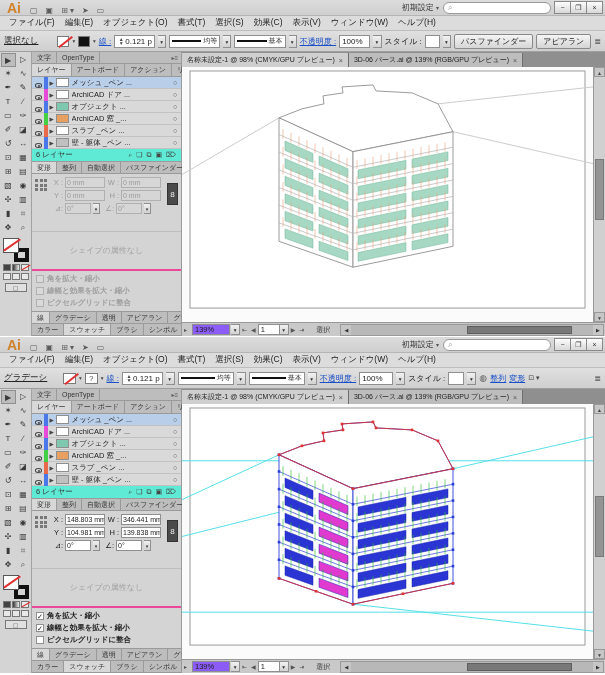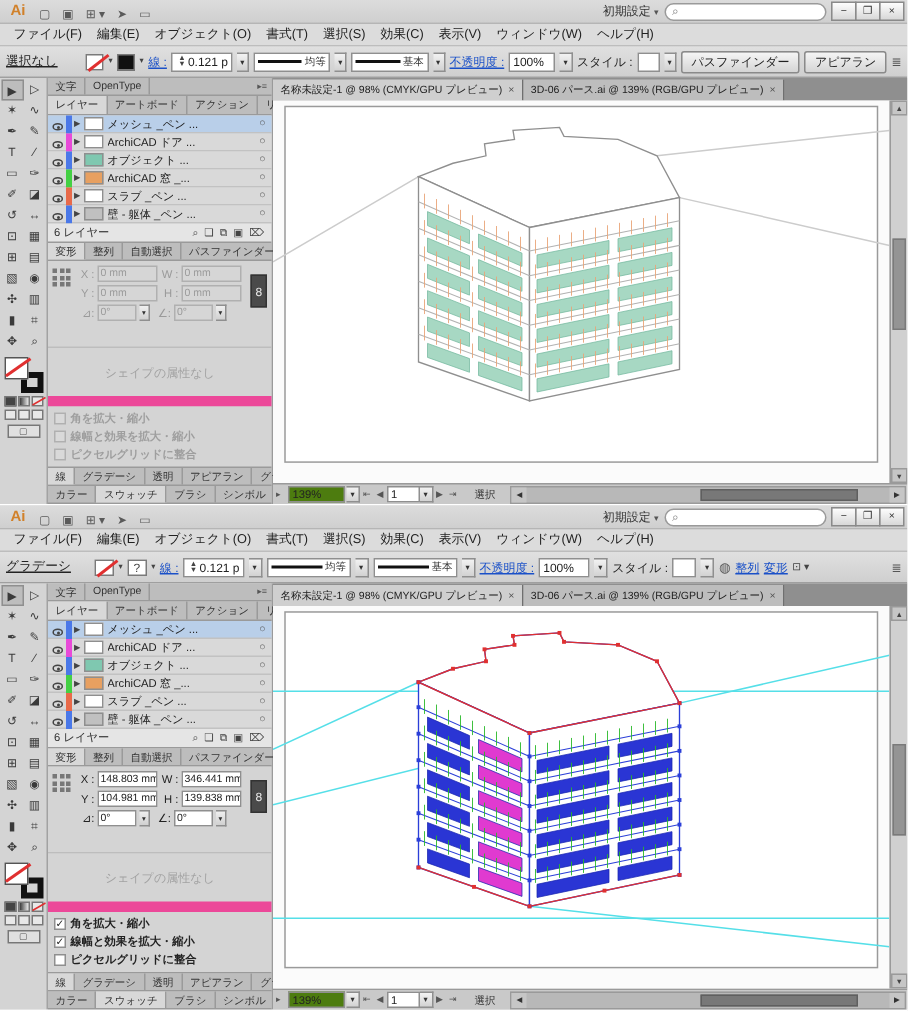--- a/index.html
+++ b/index.html
@@ -1,21 +1,21 @@
 <!DOCTYPE html>
 <html><head>
 <meta charset="utf-8">
 <style>
   * { margin:0; padding:0; box-sizing:border-box; }
   html,body { width:605px; font-family:"Liberation Sans","DejaVu Sans",sans-serif; background:#fff; }
   body { height:675px; overflow:hidden; }
   .win { width:605px; height:337px; background:#d4d4d4; display:flex; flex-direction:column; overflow:hidden; border-bottom:1px solid #fff; }
   
   .titlebar { height:16px; background:linear-gradient(#dcdcdc,#cfcfcf); display:flex; align-items:center; padding:0 2px; border-bottom:1px solid #b5b5b5; flex:0 0 16px; }
-  .ai-logo { color:#d1812a; font-weight:bold; font-size:10px; padding:0 5px; }
+  .ai-logo { color:#d1812a; font-weight:bold; font-size:14px; padding:0 5px; }
   .tb-icon { font-size:8px; color:#5a5a5a; padding:0 4px; }
   .tb-right { margin-left:auto; display:flex; align-items:center; gap:4px; }
   .workspace { font-size:8px; color:#333; }
   .workspace .car { font-size:6px; color:#555; }
   .searchbox { width:108px; height:12px; background:#fff; border:1px solid #9a9a9a; border-radius:6px; font-size:8px; color:#888; display:flex; align-items:center; padding:0 4px; gap:3px; }
   .winbtns { display:flex; }
   .winbtn { width:17px; height:13px; background:linear-gradient(#fdfdfd,#d8d8d8); border:1px solid #8a8a8a; font-size:7px; line-height:11px; text-align:center; color:#333; margin-left:-1px; }
   
   .menubar { height:15px; background:#dcdcdc; display:flex; align-items:center; padding:0 4px; border-bottom:1px solid #bdbdbd; flex:0 0 15px; }
   .menu-item { font-size:8.5px; color:#222; padding:0 5px; white-space:nowrap; }
@@ -63,56 +63,56 @@
   .lrow { height:12px; display:flex; align-items:center; border-bottom:1px solid #c2c2c2; background:#d9d9d9; }
   .lrow.sel { background:#b9cfe9; }
   .eye { width:12px; text-align:center; }
   .eye i { display:inline-block; width:7px; height:4.5px; border:1px solid #444; border-radius:50%; position:relative; }
   .eye i::after { content:""; position:absolute; left:2px; top:0.8px; width:2px; height:2px; background:#444; border-radius:50%; }
   .lcolor { width:3.5px; height:12px; }
   .ltri { width:8px; font-size:5.5px; color:#444; text-align:center; }
   .lthumb { width:13px; height:9px; border:1px solid #8f8f8f; background:#fff; margin-right:3px; }
   .lname { flex:1; font-size:7.5px; color:#222; white-space:nowrap; overflow:hidden; }
   .ltarget { width:12px; font-size:7px; color:#555; text-align:center; }
-  .lfooter { height:13px; background:#e5e5e5; border-bottom:1px solid #9a9a9a; display:flex; align-items:center; font-size:7.5px; color:#333; padding:0 4px; gap:2px; }
+  .lfooter { height:13px; background:#5eead4; border-bottom:1px solid #9a9a9a; display:flex; align-items:center; font-size:7.5px; color:#333; padding:0 4px; gap:2px; }
   .lfooter .cnt { flex:1; }
   .lfooter span.fi { font-size:7px; color:#444; padding:0 1px; }
   
   .tbody { height:58px; background:#d4d4d4; border-bottom:1px solid #bdbdbd; display:flex; padding:3px 3px 0 3px; gap:3px; }
   .refpt { width:13px; height:13px; margin-top:2px; display:grid; grid-template-columns:repeat(3,1fr); gap:1px; }
   .refpt i { background:#777; width:3px; height:3px; }
   .tfields { flex:1; }
   .trow { display:flex; align-items:center; gap:2px; margin-bottom:2px; }
   .tlab { font-size:7.5px; color:#222; width:12px; text-align:right; }
   .tval { width:40px; height:11px; background:#fff; border:1px solid #8f8f8f; font-size:7px; color:#222; padding:0 1px; display:flex; align-items:center; white-space:nowrap; overflow:hidden; }
   .tdrop { width:7px; height:11px; background:linear-gradient(#f0f0f0,#d0d0d0); border:1px solid #8f8f8f; border-left:none; font-size:5px; line-height:10px; text-align:center; color:#333; }
   .chain { width:11px; height:22px; background:#4a4a4a; color:#eee; font-size:8px; text-align:center; line-height:22px; margin-top:6px; border:1px solid #333; }
   .t-disabled .tval { background:#d6d6d6; border-color:#b0b0b0; color:#9a9a9a; }
   .t-disabled .tlab { color:#9a9a9a; }
-  .notearea { flex:1; background:#d4d4d4; display:flex; align-items:center; justify-content:center; font-size:8px; color:#a2a2a2; border-bottom:7px solid #ec4899; min-height:0; }
+  .notearea { flex:1; background:#d4d4d4; display:flex; align-items:center; justify-content:center; font-size:8px; color:#a2a2a2; border-bottom:2px solid #ec4899; min-height:0; }
   .checks { background:#d4d4d4; padding:2px 4px; border-bottom:1px solid #9a9a9a; }
   .chk { display:flex; align-items:center; gap:3px; height:12px; }
   .box { width:8px; height:8px; background:#fff; border:1px solid #8f8f8f; font-size:7px; line-height:7px; text-align:center; color:#222; }
   .chk.dis .box { background:#d9d9d9; border-color:#b0b0b0; }
   .chk .clab { font-size:7.5px; color:#222; white-space:nowrap;font-weight:bold; }
   .chk.dis .clab { color:#9e9e9e; }
   
   .canvas-col { flex:1; display:flex; flex-direction:column; min-width:0; background:#bfbfbf; }
   .doctabs { height:15px; background:#8f8f8f; display:flex; align-items:flex-end; flex:0 0 15px; }
   .dtab { height:14px; background:#cfcfcf; border-right:1px solid #6f6f6f; font-size:7px; color:#222; display:flex; align-items:center; padding:0 5px; gap:4px; white-space:nowrap; overflow:hidden; max-width:49%; }
   .dtab.active { background:#bdbdbd; }
   .dtab .x { color:#555; font-size:7px; }
   .cbody { flex:1; position:relative; background:#fbfbfb; min-height:0; display:flex; }
   .cview { flex:1; position:relative; overflow:hidden; }
   .cview svg { position:absolute; inset:0; }
   .vscroll { width:12px; background:#d0d0d0; border-left:1px solid #9a9a9a; position:relative; }
   .vscroll .ar { position:absolute; left:0; width:11px; height:10px; font-size:5px; text-align:center; line-height:10px; color:#444; background:#c6c6c6; border:1px solid #9a9a9a; }
   .vscroll .thumb { position:absolute; left:1px; width:9px; background:#949494; border:1px solid #7a7a7a; }
   .statusbar { height:14px; background:#c9c9c9; border-top:1px solid #9a9a9a; display:flex; align-items:center; font-size:7.5px; color:#222; flex:0 0 14px; }
-  .statusbar .zoombox { width:38px; height:11px; background:#4d7c0f; border:1px solid #8f8f8f; margin:0 1px 0 3px; padding:0 2px; display:flex; align-items:center; }
+  .statusbar .zoombox { width:38px; height:11px; background:#8b5cf6; border:1px solid #8f8f8f; margin:0 1px 0 3px; padding:0 2px; display:flex; align-items:center; }
   .statusbar .nav { font-size:6px; color:#555; padding:0 2px; }
   .statusbar .pagebox { width:22px; height:11px; background:#fff; border:1px solid #8f8f8f; padding:0 2px; display:flex; align-items:center; }
   .statusbar .tooltxt { padding:0 10px; color:#333; flex:0 0 auto; font-size:7px; }
   .hscroll { flex:1; height:12px; background:#b8b8b8; border:1px solid #9a9a9a; position:relative; margin-right:1px; }
   .hscroll .ar { position:absolute; top:0; width:10px; height:10px; font-size:5px; line-height:10px; text-align:center; color:#333; background:#c6c6c6; }
   .hscroll .thumb { position:absolute; top:1px; height:8px; background:#787878; border:1px solid #5f5f5f; }
 </style>
 </head>
 <body>
 

